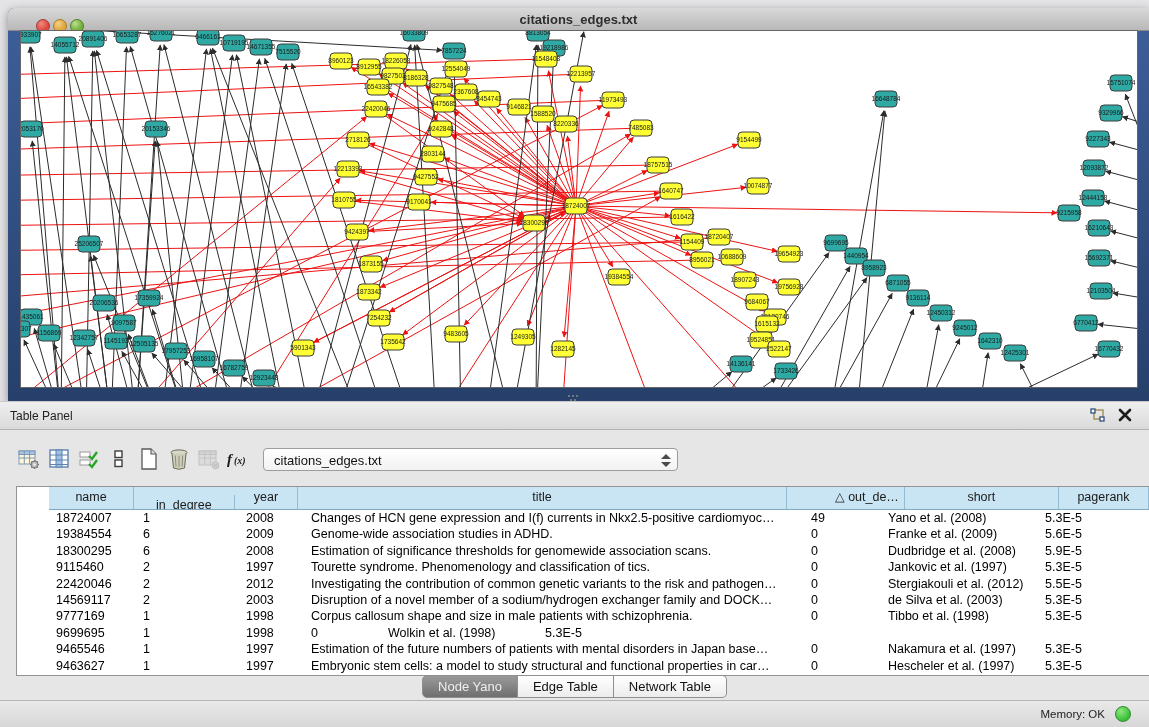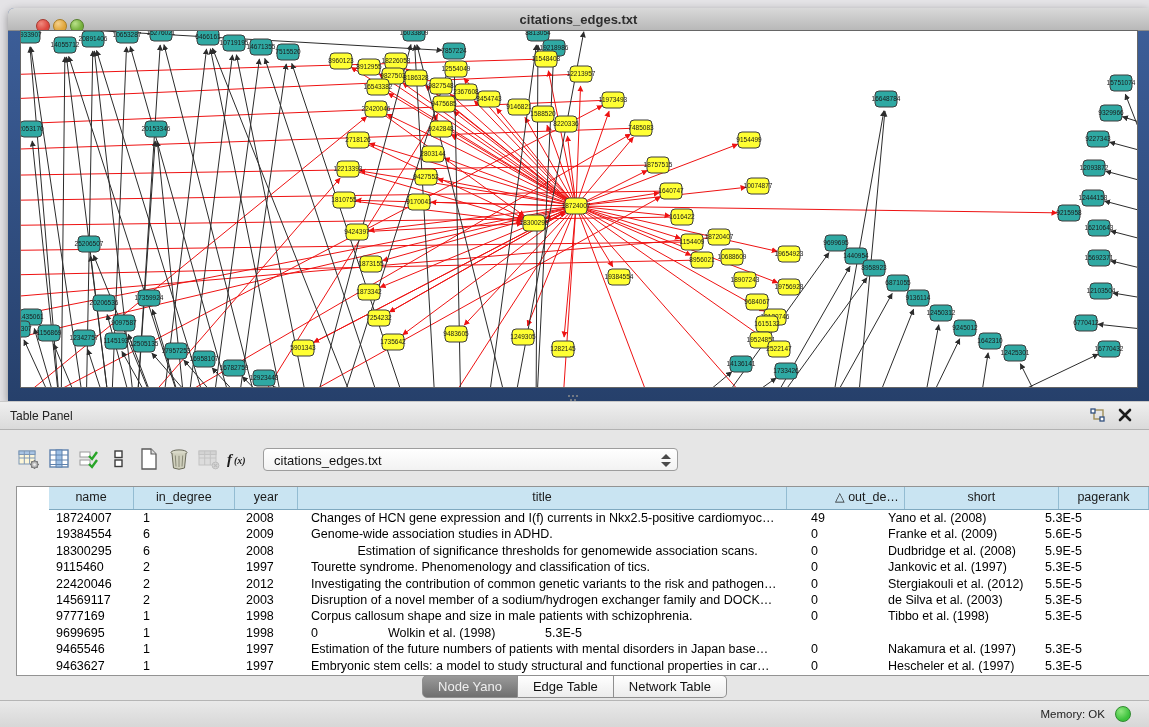--- a/index.html
+++ b/index.html
@@ -560,21 +560,21 @@
       <span>citations_edges.txt</span>
       <span class="arrows">
           <span class="up"></span>
           <span class="dn"></span>
         </span>
     </div>
 
     <div class="table-wrap">
       <div class="thead" id="thead">
           <div class="th" style="width: 87px;">name</div>
-          <div class="th" style="width: 103px;">in_degree</div>
+          <div class="th" style="width: 103px; margin-top: 8px;">in_degree</div>
           <div class="th" style="width: 65px;">year</div>
           <div class="th" style="width: 500px;">title</div>
           <div class="th" style="width: 77px; margin-left: 43px;">△ out_de…</div>
           <div class="th" style="width: 157px;">short</div>
           <div class="th" style="width: 93px;">pagerank</div>
           <div class="th filler-col" style="width: 19px; border-right: none; background: rgb(201, 228, 242);"></div>
         </div>
       <div id="tbody">
           <div class="tr">
             <div class="td" style="width: 87px;">18724007</div>
@@ -591,21 +591,21 @@
             <div class="td" style="width: 65px;">2009</div>
             <div class="td" style="width: 500px;">Genome-wide association studies in ADHD.</div>
             <div class="td" style="width: 77px;">0</div>
             <div class="td" style="width: 157px;">Franke et al. (2009)</div>
             <div class="td" style="width: 93px;">5.6E-5</div>
           </div>
           <div class="tr">
             <div class="td" style="width: 87px;">18300295</div>
             <div class="td" style="width: 103px;">6</div>
             <div class="td" style="width: 65px;">2008</div>
-            <div class="td" style="width: 500px; text-align: center;">Estimation of significance thresholds for genomewide association scans.</div>
+            <div class="td" style="width: 500px;">Estimation of significance thresholds for genomewide association scans.</div>
             <div class="td" style="width: 77px;">0</div>
             <div class="td" style="width: 157px;">Dudbridge et al. (2008)</div>
             <div class="td" style="width: 93px;">5.9E-5</div>
           </div>
           <div class="tr">
             <div class="td" style="width: 87px;">9115460</div>
             <div class="td" style="width: 103px;">2</div>
             <div class="td" style="width: 65px;">1997</div>
             <div class="td" style="width: 500px;">Tourette syndrome. Phenomenology and classification of tics.</div>
             <div class="td" style="width: 77px;">0</div>

